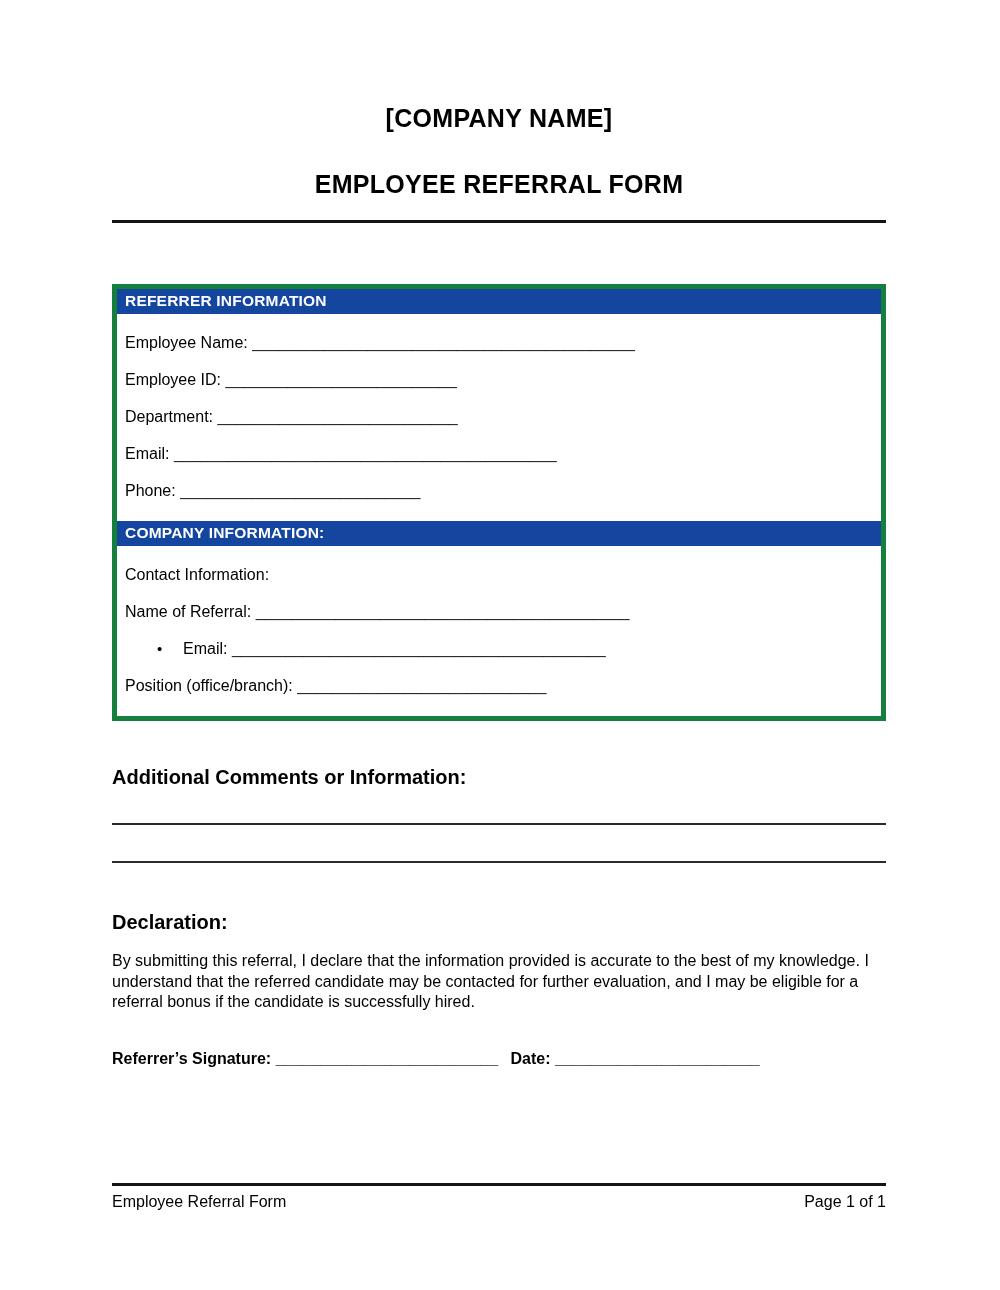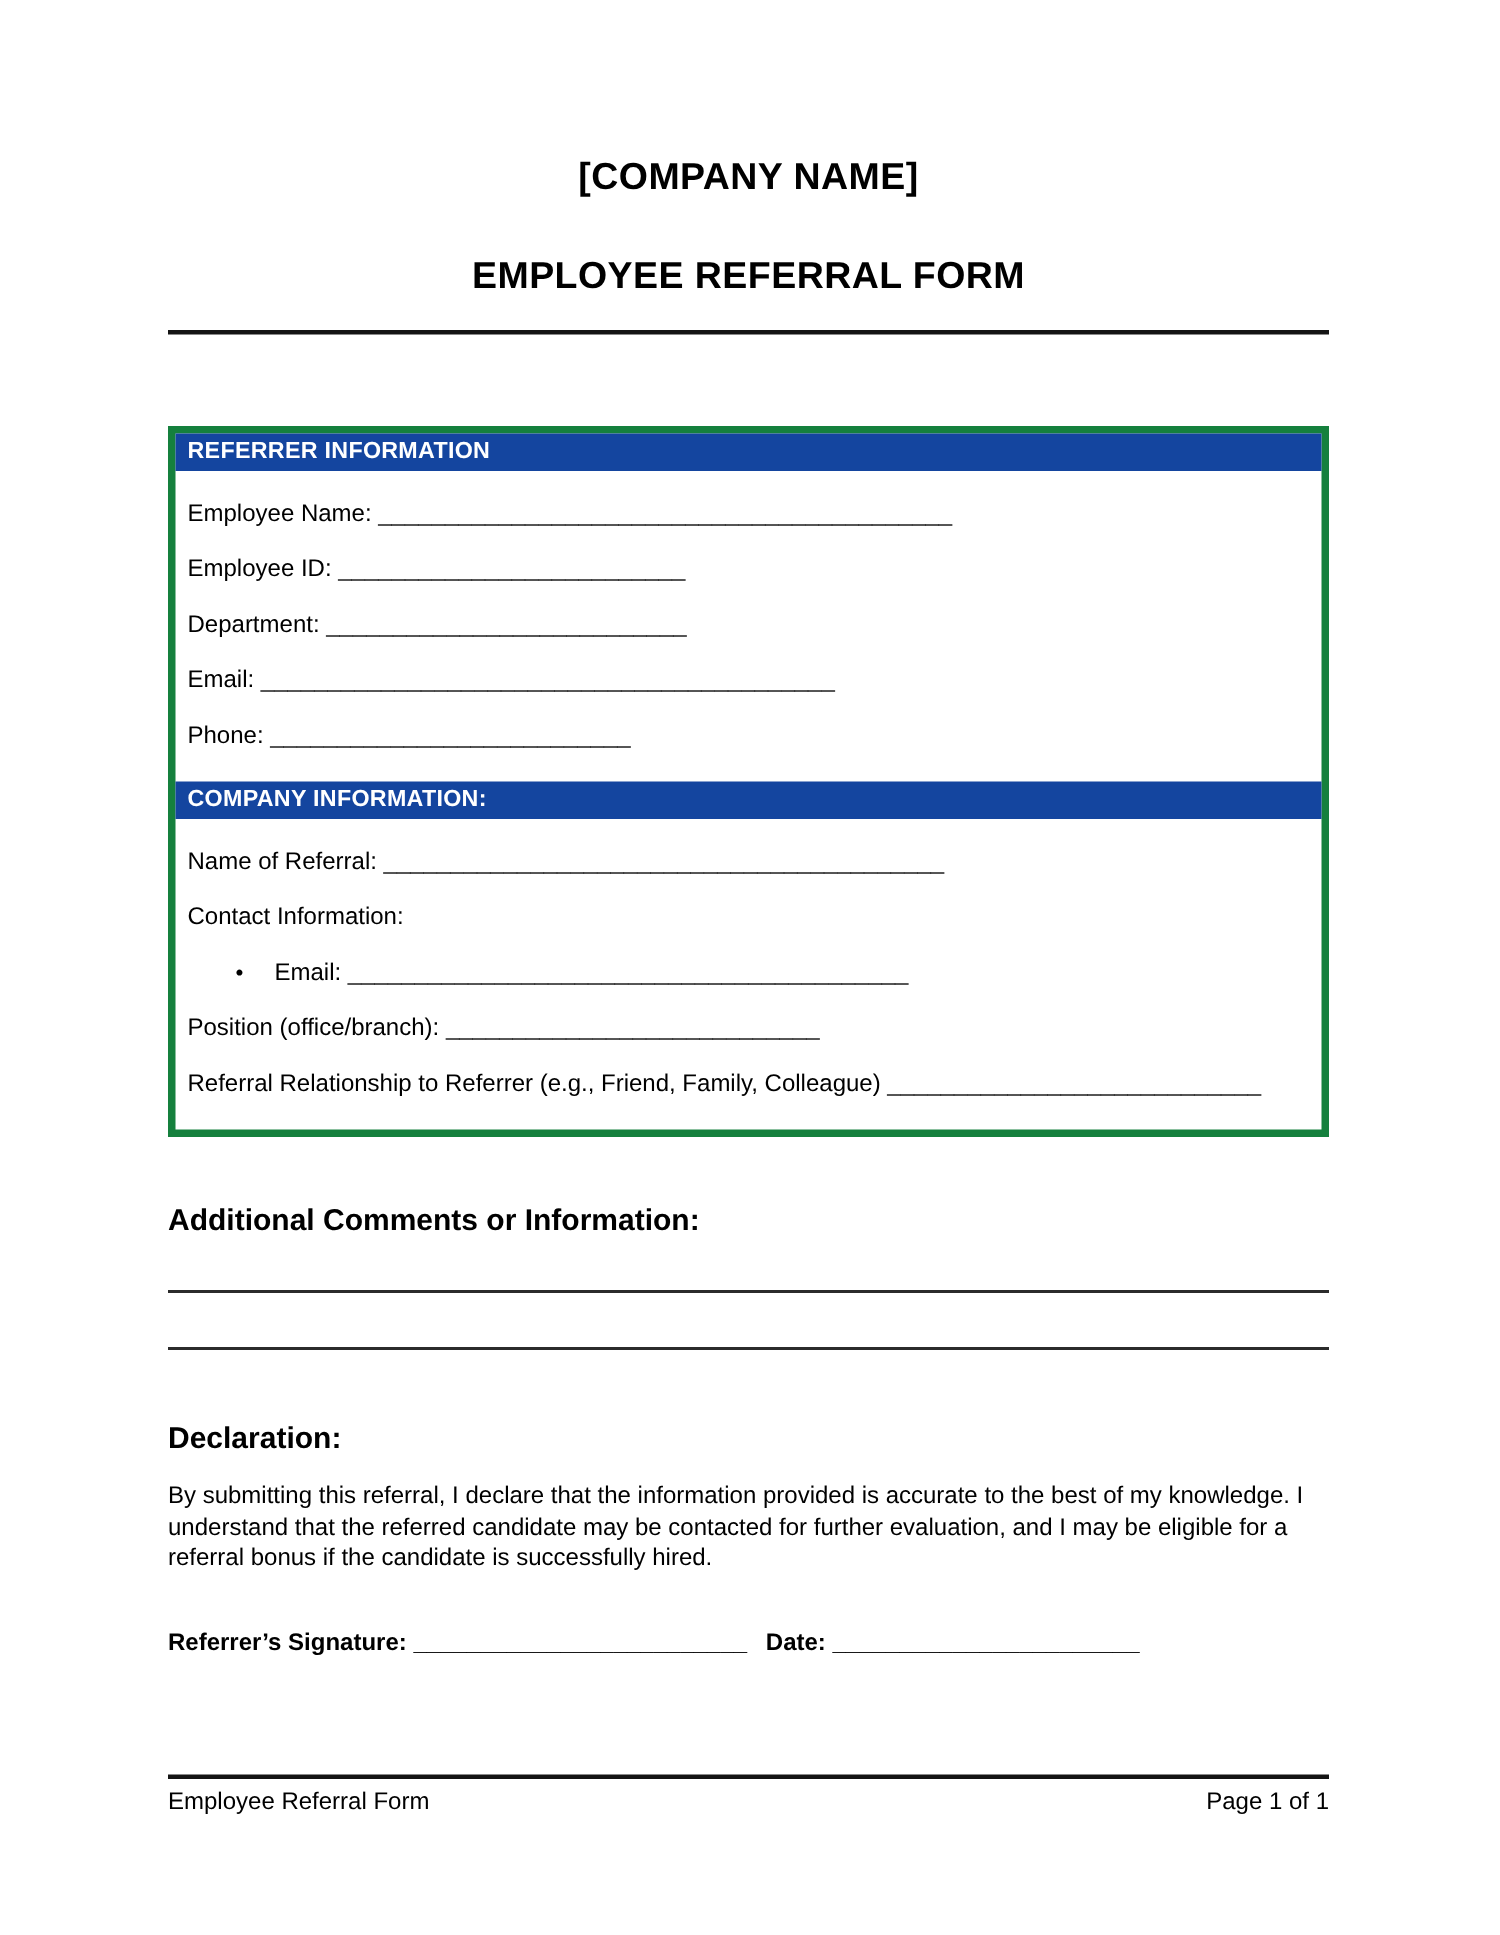--- a/index.html
+++ b/index.html
@@ -111,36 +111,32 @@
       </div>
       <div class="field">
         <span>Phone:</span>
         <span class="blank">___________________________</span>
       </div>
     </div>
 
     <div class="section-bar">COMPANY INFORMATION:</div>
     <div class="section-fields">
       <div class="field">
+        <span>Contact Information:</span>
+      </div>
+      <div class="field">
         <span>Name of Referral:</span>
         <span class="blank">__________________________________________</span>
-      </div>
-      <div class="field">
-        <span>Contact Information:</span>
       </div>
       <div class="field bullet-row">
         <span class="bullet-glyph">•</span><span>Email:</span>
         <span class="blank">__________________________________________</span>
       </div>
       <div class="field">
         <span>Position (office/branch):</span>
-        <span class="blank">____________________________</span>
-      </div>
-      <div class="field">
-        <span>Referral Relationship to Referrer (e.g., Friend, Family, Colleague)</span>
         <span class="blank">____________________________</span>
       </div>
     </div>
 
   </div>
 
   <div class="comments-heading">Additional Comments or Information:</div>
   <div class="comment-line first"></div>
   <div class="comment-line second"></div>
 

